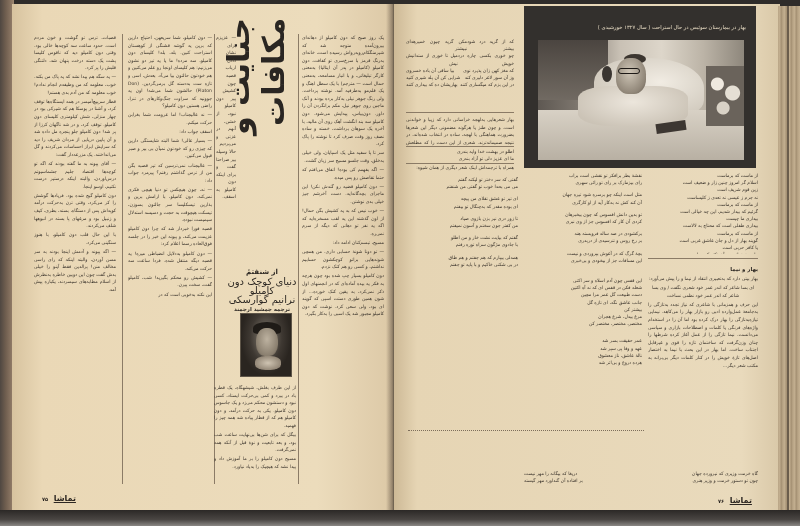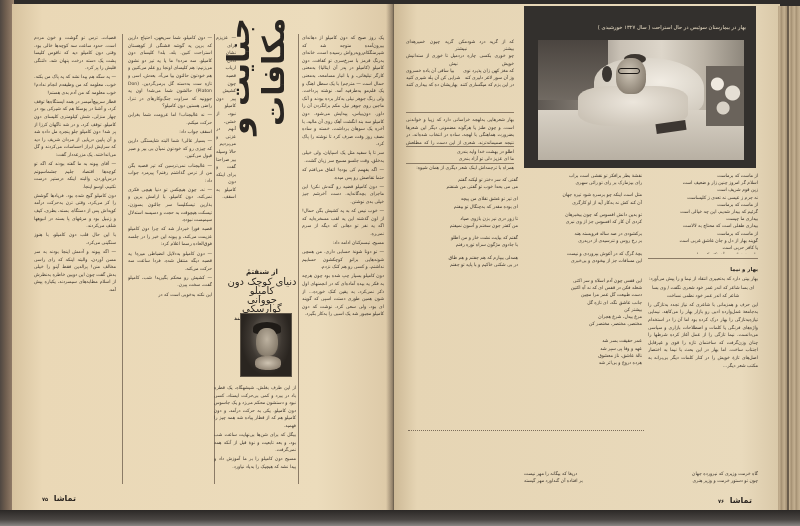--- a/index.html
+++ b/index.html
@@ -48,21 +48,21 @@
     border: 1px solid #5d5447; }
   .author-photo .face { position:absolute; left:15px; top:14px; width:22px; height:28px; border-radius:45% 45% 40% 40%;
     background: radial-gradient(ellipse at 50% 40%, #bdb2a0 0%, #8a7f6f 70%, #4d453c 100%); }
   .author-photo .hair { position:absolute; left:12px; top:8px; width:28px; height:12px; border-radius:50% 50% 20% 20%; background:#1f1b17; }
   .author-photo .hands { position:absolute; left:14px; top:42px; width:26px; height:14px; border-radius:40%; background: radial-gradient(ellipse, #cfc4b2 0%, #8c8070 80%); }
 
   .folio { position: absolute; direction: ltr; font-weight: bold; color: #2d2722; }
   .folio-left { left: 30px; top: 484px; }
   .folio-right { left: 324px; top: 486px; }
   .folio .num { font-size: 5px; vertical-align: middle; }
-  .folio .mast { font-size: 8px; letter-spacing: -0.5px; vertical-align: middle; font-family: "DejaVu Sans", sans-serif; }
+  .folio .mast { font-size: 8px; letter-spacing: -0.5px; vertical-align: middle; font-family: "DejaVu Sans", sans-serif; text-decoration: underline; }
 
   
   .photo-frame { position: absolute; left: 130px; top: 2px; width: 232px; height: 162px; background: #33302d; }
   .photo-frame .caption { position: absolute; right: 10px; top: 18px; color: #e8dcc4; font-size: 5.2px; direction: rtl; white-space: nowrap; }
   .photo { position: absolute; left: 14px; top: 34px; width: 206px; height: 120px; overflow: hidden;
     background: linear-gradient(90deg, #5e5852 0%, #7b746c 18%, #c9c1b5 40%, #ddd6ca 60%, #bcb4a7 80%, #8e877c 100%); }
   .photo .wall { position:absolute; left:0; top:0; width:70px; height:60px; background: linear-gradient(180deg,#4b4540,#716a62); }
   .photo .pillow { position:absolute; left:56px; top:18px; width:110px; height:60px; border-radius:40% 50% 30% 30%; background: radial-gradient(ellipse at 60% 40%, #f1ece3 0%, #d2cbbf 70%, #a59e92 100%); }
   .photo .blanket { position:absolute; left:0; top:70px; width:206px; height:50px; background: linear-gradient(180deg,#d8d1c5 0%, #b8b0a3 100%); }
   .photo .head { position:absolute; left:78px; top:18px; width:30px; height:36px; border-radius:45% 45% 40% 40%; background: radial-gradient(ellipse at 45% 40%, #cfc6b7 0%, #8f8577 70%, #585047 100%); }
@@ -122,21 +122,21 @@
     </div>
     <div class="rule-v" style="left:202px; top:30px; height:450px;"></div>
 
     <div class="title-vertical">
       <span>جنایت و مکافات</span>
     </div>
 
     <div class="credit-block">
       <div class="from">از شنفتمٔ</div>
       <div class="coll">دنیای کوچک دون کامیلو</div>
-      <div class="coll">جووانی گوارسکی</div>
+      <div class="coll">نرانیم گوارسکی</div>
       <div class="trans">ترجمه جمشید ارجمند</div>
     </div>
 
     <div class="author-photo">
       <div class="hair"></div>
       <div class="face"></div>
       <div class="hands"></div>
     </div>
 
     <div class="col lc3" style="top:380px; height:100px;">

